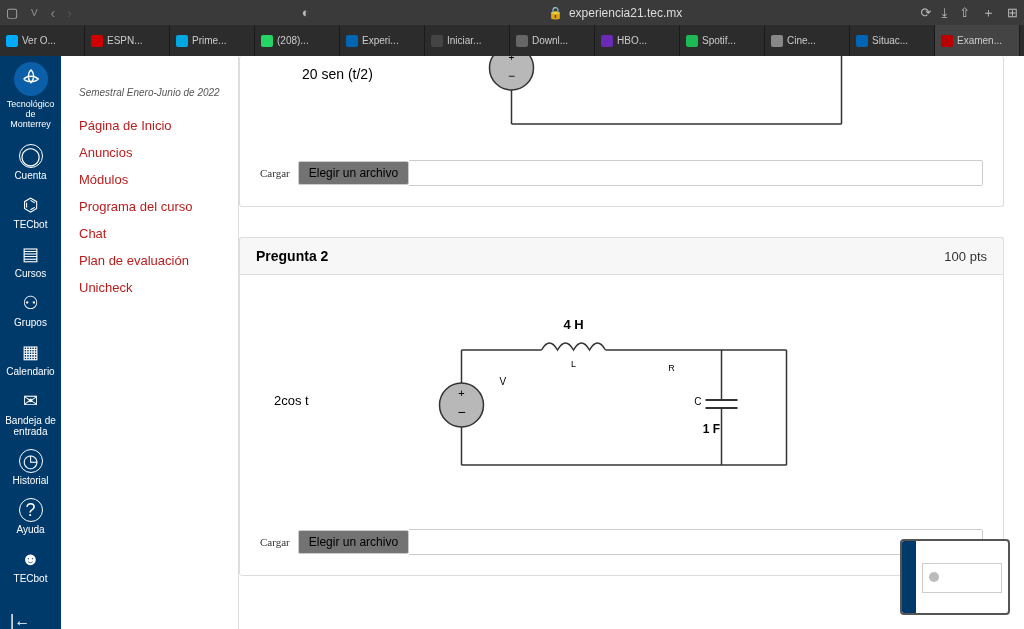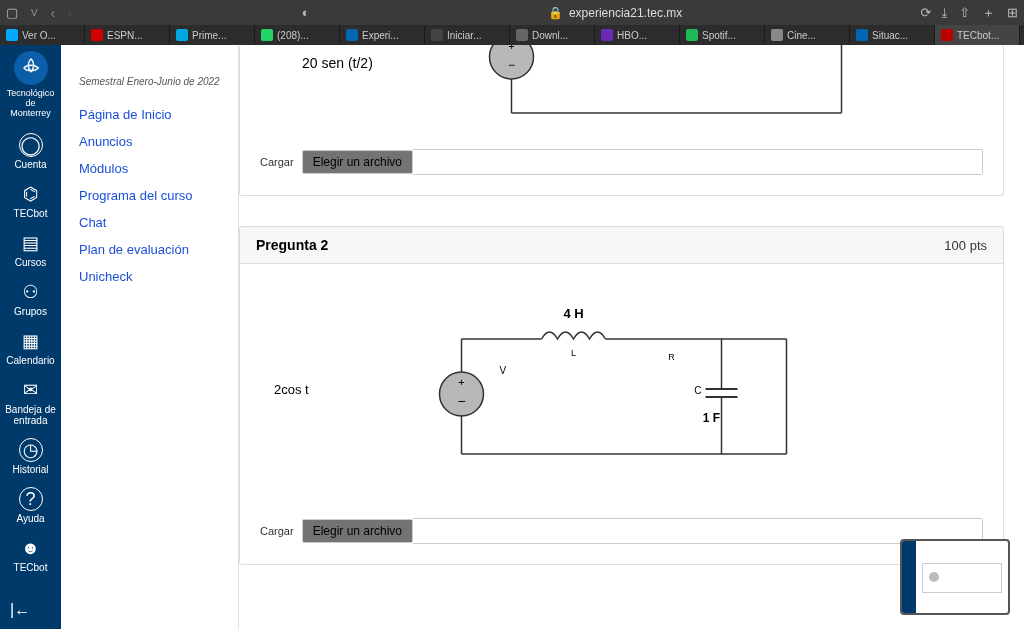--- a/index.html
+++ b/index.html
@@ -8,50 +8,50 @@
 
 
 .chrome { height:25px; background:#3a3a3a; display:flex; align-items:center; color:#ccc; font-size:12px; padding:0 6px; gap:10px; }
 .chrome .left, .chrome .right { display:flex; align-items:center; gap:12px; }
 .chrome .center { flex:1; display:flex; justify-content:center; align-items:center; gap:6px; }
 .chrome .addr { color:#ddd; font-size:12px; }
 .chev { color:#888; font-size:14px; }
 .icnbtn { color:#bbb; font-size:13px; cursor:pointer; }
 
 
-.tabs { height:20px; background:#2c2c2c; display:flex; align-items:stretch; }
+.tabs { height:31px; background:#2c2c2c; display:flex; align-items:stretch; }
 .tab { flex:0 0 auto; width:85px; border-right:1px solid #1a1a1a; display:flex; align-items:center; gap:4px; padding:0 6px; color:#ccc; font-size:10px; overflow:hidden; white-space:nowrap; }
 .tab.active { background:#444; }
 .favicon { width:12px; height:12px; border-radius:2px; flex:0 0 12px; display:flex; align-items:center; justify-content:center; font-size:8px; color:#fff; }
 
 
 .main { display:flex; height:calc(100% - 45px); }
 
 
 .gnav { width:61px; background:#003a6b; display:flex; flex-direction:column; align-items:center; padding-top:6px; gap:2px; color:#fff; position:relative; }
 .gnav .gitem { display:flex; flex-direction:column; align-items:center; gap:2px; padding:6px 0; width:100%; cursor:pointer; font-size:10px; text-align:center; }
 .gnav .gicon { width:26px; height:26px; display:flex; align-items:center; justify-content:center; font-size:18px; }
 .gnav .logo { width:34px; height:34px; border-radius:50%; background:#0b5ea8; display:flex; align-items:center; justify-content:center; margin-bottom:2px; }
 .gnav .logo svg { width:22px; height:22px; }
 .gnav .sep { flex:1; }
 .collapse { position:absolute; bottom:10px; left:10px; color:#fff; font-size:16px; }
 
 
 .cnav { width:178px; background:#fff; border-right:1px solid #ddd; padding:27px 18px; }
 .cnav .term { font-style:italic; font-size:10px; color:#555; margin:4px 0 14px; }
-.cnav a { display:block; color:#1d4ed8; font-size:13px; padding:6px 0; text-decoration:none; cursor:pointer; }
+.cnav a { display:block; color:#b91c1c; font-size:13px; padding:6px 0; text-decoration:none; cursor:pointer; }
 
 
 .content { flex:1; background:#fff; padding:0 20px 20px 0; overflow:auto; position:relative; }
 .qcard-top { margin-left:0; margin-top:0; padding:0 20px 20px; border:1px solid #ddd; border-radius:3px; border-top:none; }
 .circ1 { height:80px; position:relative; margin:0 20px; }
 .circ1 .lbl { position:absolute; left:22px; top:10px; font-size:14px; font-weight:400; }
 .circ1 svg { width:100%; height:80px; }
 .upl { display:flex; align-items:center; gap:8px; margin-top:24px; }
-.upl .lab { font-size:11px; color:#333; }
+.upl .lab { font-size:11px; color:#333;font-family:Liberation Serif, serif; }
 .upl .btn { background:#737373; border:1px solid #ccc; padding:4px 10px; font-size:12px; border-radius:2px; cursor:pointer; }
 .upl .field { flex:1; border:1px solid #ccc; border-left:none; height:26px; border-radius:0 2px 2px 0; margin-left:-8px; }
 .qwrap { position:relative; margin-top:30px; }
 .qhead { display:flex; justify-content:space-between; align-items:center; background:#f7f7f7; border:1px solid #ddd; border-bottom:none; padding:10px 16px; border-radius:3px 3px 0 0; }
 .qhead .title { font-weight:600; font-size:14px; }
 .qhead .pts { font-size:13px; color:#333; }
 .qbody { border:1px solid #ddd; border-radius:0 0 3px 3px; padding:30px 20px 20px; }
 .circ2 { position:relative; height:200px; }
 .circ2 svg { width:100%; height:200px; }
 .circ2 .src { position:absolute; left:14px; top:88px; font-size:13px; }
@@ -128,21 +128,21 @@
       <div class="tab">
         <div class="favicon" style="background: rgb(136, 136, 136);"></div>
         <span>Cine...</span>
       </div>
       <div class="tab">
         <div class="favicon" style="background: rgb(0, 102, 179);"></div>
         <span>Situac...</span>
       </div>
       <div class="tab active">
         <div class="favicon" style="background: rgb(187, 0, 0);"></div>
-        <span>TECbot...</span>
+        <span>Examen...</span>
       </div>
       <div class="tab"></div>
     </div>
 
   <div class="main">
 
     <div class="gnav">
       <div class="logo">
         <svg viewBox="0 0 24 24">
             <path d="M12 2 C8 6 8 12 12 16 C16 12 16 6 12 2 M4 12 C8 16 16 16 20 12 C16 8 8 8 4 12" fill="none" stroke="#fff" stroke-width="1.6"></path>

